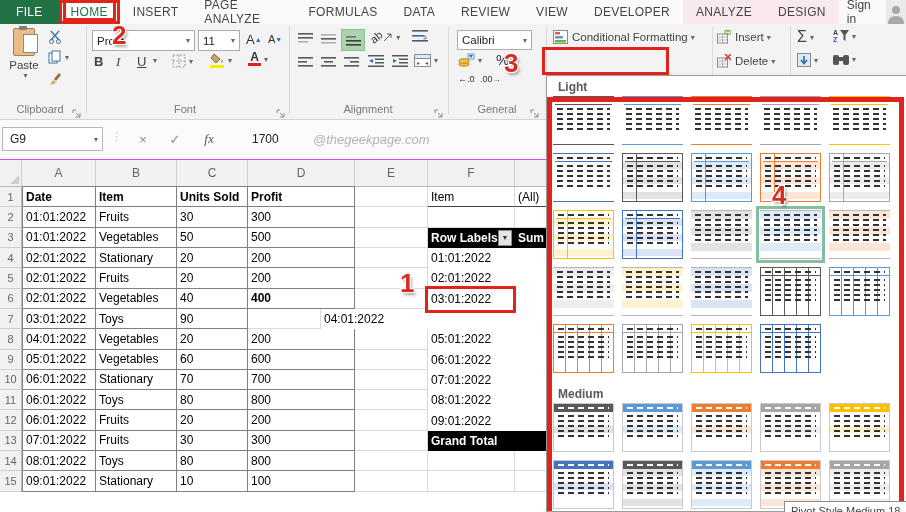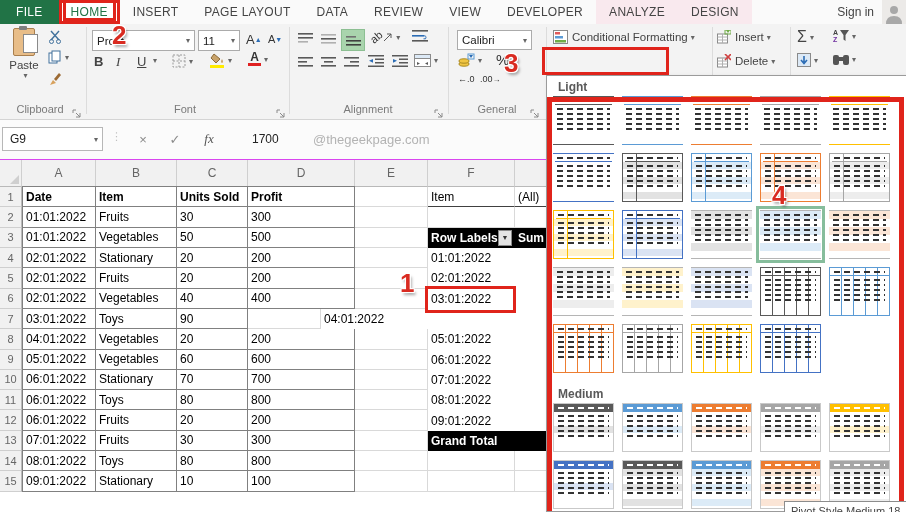--- a/index.html
+++ b/index.html
@@ -31,21 +31,21 @@
   .paste-btn{position:absolute;left:6px;top:4px;width:36px;height:60px;display:flex;flex-direction:column;align-items:center;}
   .clipb{position:relative;width:20px;height:26px;background:#e8bd88;border:1px solid #a97f4e;border-radius:2px;}
   .clipb:before{content:"";position:absolute;left:5px;top:-3px;width:8px;height:4px;background:#7f7f7f;border-radius:1px;}
   .clipb .page{position:absolute;right:-4px;top:5px;width:13px;height:17px;background:#fff;border:1px solid #8a8a8a;}
   .paste-lbl{font-size:11.5px;color:#444;margin-top:3px;}
   
   .fbar{position:absolute;left:0;top:120px;width:906px;height:39px;background:#fbfbfb;border-bottom:5px solid #d946ef;}
   .namebox{position:absolute;left:2px;top:7px;width:101px;height:24px;background:#fff;border:1px solid #b7b7b7;display:flex;align-items:center;font-size:12px;color:#222;padding-left:7px;box-sizing:border-box;}
   .fbtn{position:absolute;top:7px;height:24px;display:flex;align-items:center;justify-content:center;font-size:13px;color:#8a8a8a;}
   .fval{position:absolute;left:228px;top:7px;height:24px;display:flex;align-items:center;font-size:12px;color:#222;padding-left:24px;}
-  .wmark{position:absolute;left:313px;top:7px;height:24px;display:flex;align-items:center;font-size:13px;color:#b3b3b3;}
+  .wmark{position:absolute;left:313px;top:7px;height:24px;display:flex;align-items:center;font-size:13px;color:#b3b3b3;font-style:italic;}
   .sheet{position:absolute;left:0;top:160px;width:906px;height:352px;background:#fff;}
   .chead{display:flex;height:27px;}
   .chcell{box-sizing:border-box;background:#f1f1f1;border-right:1px solid #cfcfcf;border-bottom:1px solid #b9b9b9;color:#666;font-size:12px;display:flex;align-items:center;justify-content:center;}
   .corner{position:relative;}
   .corner:after{content:"";position:absolute;right:2px;bottom:2px;border-left:9px solid transparent;border-bottom:9px solid #cfcfcf;}
   .srow{display:flex;height:20.3125px;}
   .rhcell{box-sizing:border-box;width:22px;background:#f1f1f1;border-right:1px solid #b9b9b9;border-bottom:1px solid #cfcfcf;color:#666;font-size:11px;display:flex;align-items:center;justify-content:center;}
   .cell{box-sizing:border-box;border-right:1px solid #d9d9d9;border-bottom:1px solid #d9d9d9;font-size:12px;color:#000;padding-left:3px;display:flex;align-items:center;overflow:hidden;white-space:nowrap;}
   .cell.b{font-weight:bold;}
   .tcell{border-right:1px solid #808080;border-bottom:1px solid #808080;}
@@ -72,21 +72,22 @@
 </style>
 </head>
 <body>
 
 <div class="screen">
 
   <div class="tabstrip">
     <div class="tab file">FILE</div>
     <div class="tab home">HOME</div>
     <div class="tab">INSERT</div>
-    <div class="tab">PAGE LAYOUT</div>
+    <div class="tab">PAGE ANALYZE</div>
+    <div class="tab">FORMULAS</div>
     <div class="tab">DATA</div>
     <div class="tab">REVIEW</div>
     <div class="tab">VIEW</div>
     <div class="tab">DEVELOPER</div>
     <div class="tab ctx">ANALYZE</div>
     <div class="tab ctx">DESIGN</div>
     <div class="signin">Sign in</div>
     <div class="avatar">
       <svg width="18" height="20" viewBox="0 0 18 20">
           <circle cx="9" cy="6" r="4" fill="#a8a8a8"></circle>
@@ -452,21 +453,21 @@
           <div class="cell tcell" style="width: 107px;">200</div>
           <div class="cell" style="width: 73px;"></div>
           <div class="cell pcell" style="width: 87px;">02:01:2022</div>
           <div class="cell pcell" style="width: 120px;"></div>
         </div>
         <div class="srow">
           <div class="rhcell">6</div>
           <div class="cell tcell tl" style="width: 74px;">02:01:2022</div>
           <div class="cell tcell" style="width: 81px;">Vegetables</div>
           <div class="cell tcell" style="width: 71px;">40</div>
-          <div class="cell tcell" style="width: 107px;">400</div>
+          <div class="cell tcell" style="width: 107px; font-weight: bold;">400</div>
           <div class="cell" style="width: 73px;"></div>
           <div class="cell pcell" style="width: 87px;">03:01:2022</div>
           <div class="cell pcell" style="width: 120px;"></div>
         </div>
         <div class="srow">
           <div class="rhcell">7</div>
           <div class="cell tcell tl" style="width: 74px;">03:01:2022</div>
           <div class="cell tcell" style="width: 81px;">Toys</div>
           <div class="cell tcell" style="width: 71px;">90</div>
           <div class="cell" style="width: 73px;"></div>

